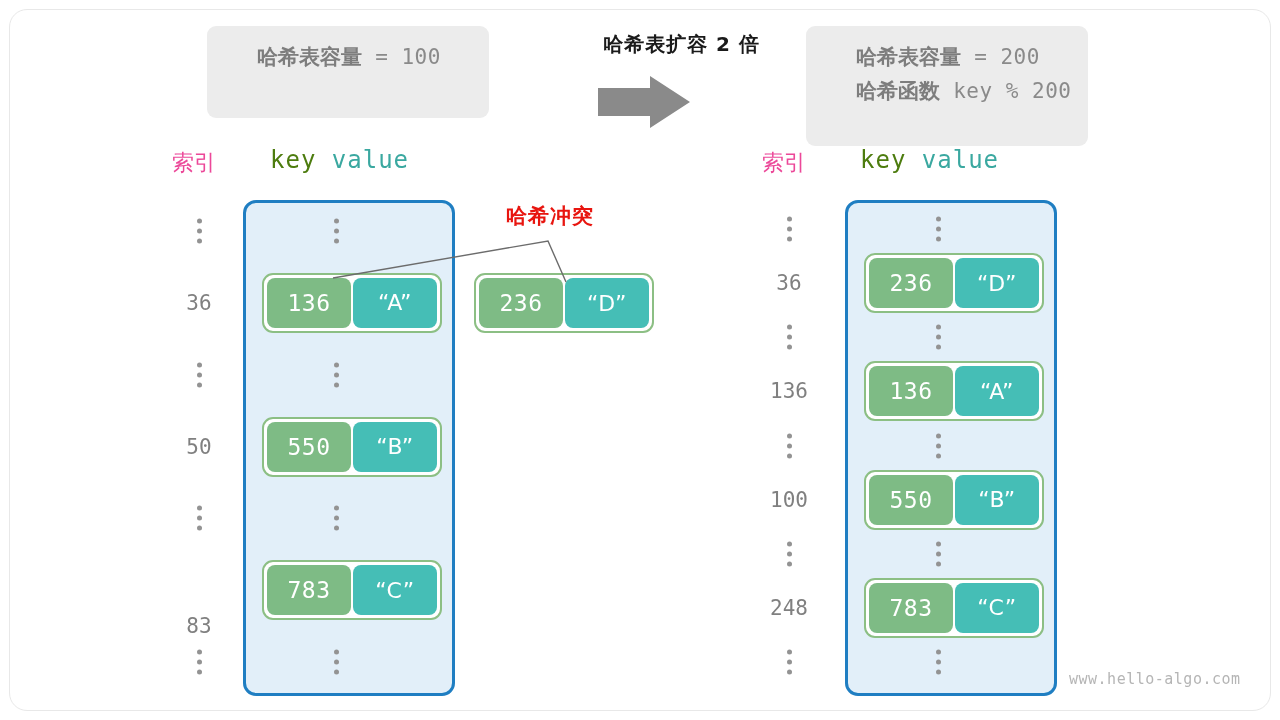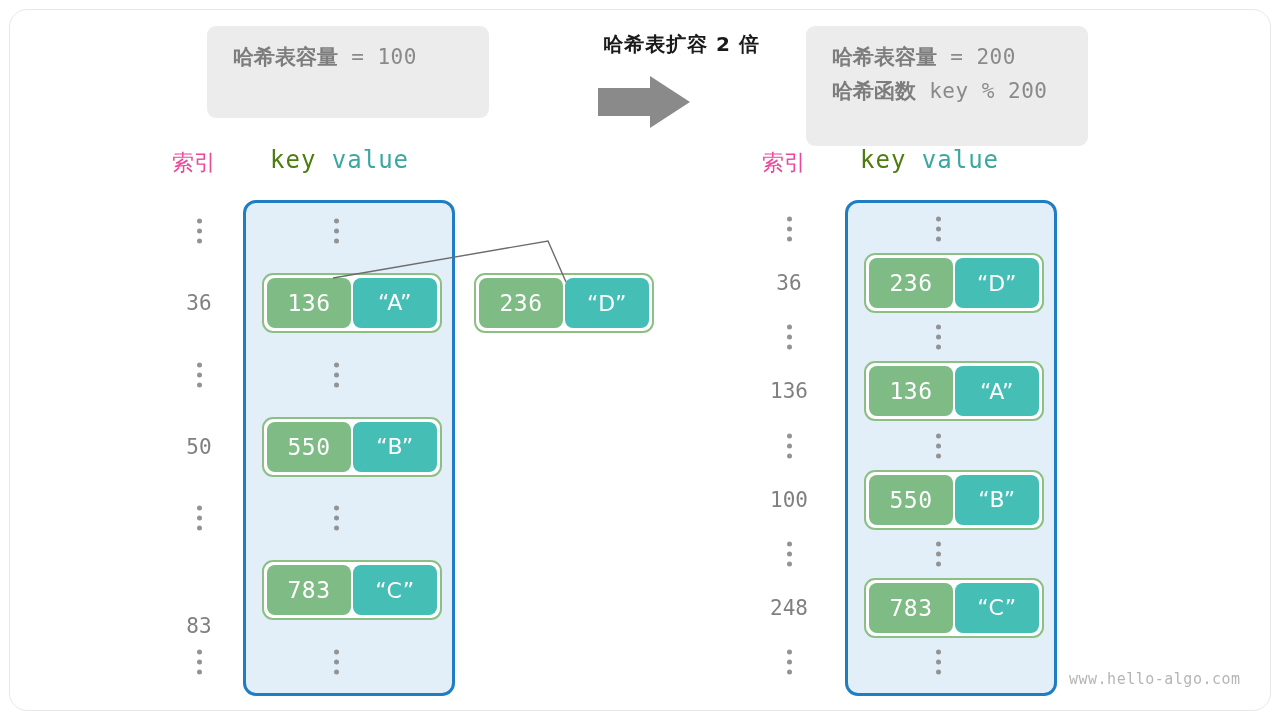--- a/index.html
+++ b/index.html
@@ -42,20 +42,21 @@
     line-height: 34px;
     color: #8a8a8a;
     white-space: pre;
     letter-spacing: 0.5px;
   }
   .spec-line .cn {
     font-family: "DejaVu Sans", "Liberation Sans", sans-serif;
     font-weight: bold;
     color: #7d7d7d;
     letter-spacing: 0px;
+    margin-left: 24px;
   }
   #spec-left  { left: 207px; top: 26px;  width: 282px; height: 92px; }
   #spec-right { left: 806px; top: 26px;  width: 282px; height: 120px; }
 
   
   #transition-title {
     position: absolute;
     left: 530px;
     top: 31px;
     width: 230px;
@@ -378,15 +379,16 @@
       <div class="dots" style="left: 902px; top: 662px;">
         <i></i>
         <i></i>
         <i></i>
       </div>
     </div>
 
   <svg id="leader-svg">
     <polyline points="333,278 548,241 566,282" fill="none" stroke="#6c6c6c" stroke-width="1.4"></polyline>
   </svg>
+  <div id="collision-label">哈希冲突</div>
 
   <div id="watermark">www.hello-algo.com</div>
 </div>
 
 </body></html>

